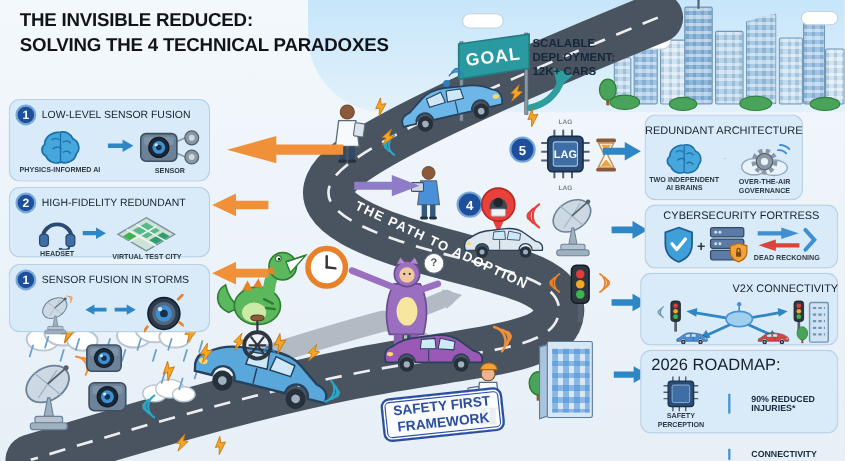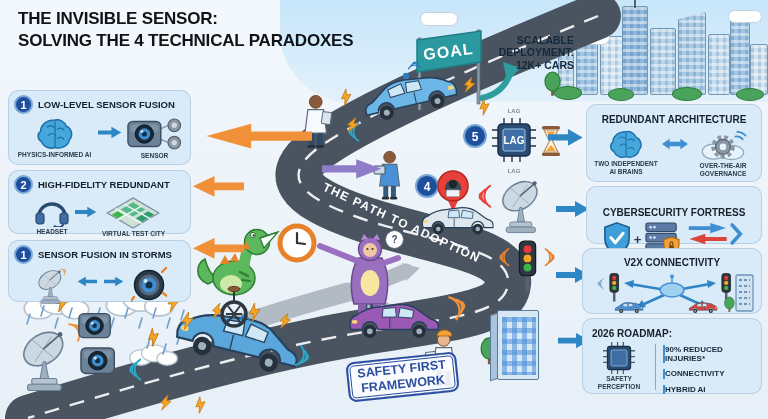--- a/index.html
+++ b/index.html
@@ -19,41 +19,41 @@
   
   .title{position:absolute;left:18px;top:8px;font-size:17px;font-weight:bold;color:#101418;
     line-height:1.28;letter-spacing:-.2px;z-index:4;}
   
   .panel{position:absolute;background:#d9eaf8;border-radius:10px;z-index:3;
     box-shadow:inset 0 0 0 1px rgba(122,160,196,.35);box-sizing:border-box;}
   .p-head{display:flex;align-items:center;gap:5px;padding:5px 6px 1px 6px;}
   .badge{width:19px;height:19px;min-width:19px;border-radius:50%;background:#1d4f9c;color:#fff;
     font-size:11px;font-weight:bold;display:flex;align-items:center;justify-content:center;
     border:2px solid #79a8d8;box-sizing:border-box;}
-  .p-title{font-size:9.5px;font-weight:bold;color:#15202b;}
+  .p-title{font-size:9.5px;font-weight:normal;color:#15202b;}
   .p-row{display:flex;align-items:flex-start;justify-content:center;gap:5px;padding:2px 4px 0 4px;}
   .icon-col{display:flex;flex-direction:column;align-items:center;}
   .cap{font-size:6.5px;font-weight:bold;color:#2d3a45;text-align:center;margin-top:1px;line-height:1.2;}
   .mini-arrow{margin-top:9px;}
   
   .goal-text{position:absolute;left:484px;top:34px;width:90px;font-size:10.5px;font-weight:bold;
-    color:#14283c;line-height:1.18;z-index:4;text-align:right;}
+    color:#14283c;line-height:1.18;z-index:4;}
   .stamp{position:absolute;left:347px;top:357px;transform:rotate(-6deg);border:2.5px solid #2b4ea0;
     border-radius:8px;padding:3px 9px;color:#2b4ea0;font-weight:bold;font-size:12.5px;line-height:1.18;
     text-align:center;background:rgba(250,252,255,.92);z-index:4;
     box-shadow:inset 0 0 0 1.5px #fafcff,inset 0 0 0 2.5px #2b4ea0;}
   .qbubble{position:absolute;left:385px;top:230px;width:17px;height:17px;border-radius:50%;
     background:#fff;border:1.5px solid #5a6b7d;color:#3d5166;font-weight:bold;font-size:10px;
     display:flex;align-items:center;justify-content:center;z-index:4;}
   .scene{position:absolute;left:0;top:0;z-index:2;}
   
   .rm-row{display:flex;align-items:flex-start;gap:5px;padding:1px 4px 0 8px;}
   .rm-bullets{display:flex;flex-direction:column;}
   .rm-b{font-size:8px;font-weight:bold;color:#14283c;border-left:2px solid #3f8fd1;
-    padding-left:0;margin:3px 0;width:86px;line-height:1.15;}
+    padding-left:19px;margin:16px 0;width:86px;line-height:1.15;}
   .rm-divider{width:1px;background:#8fa8bc;height:46px;margin:2px 2px 0 2px;}
   .plus-sign{font-size:13px;font-weight:bold;color:#2d3a45;margin-top:10px;}
   .bldg3d{position:absolute;z-index:3;}
 </style>
 </head>
 <body>
 
 <div class="stage">
 
   <svg width="0" height="0" style="position:absolute" aria-hidden="true">
@@ -148,21 +148,21 @@
     <div class="bush" style="left:4px;top:86px;width:26px;height:12px"></div>
     <div class="bush" style="left:58px;top:88px;width:24px;height:11px"></div>
     <div class="bush" style="left:122px;top:87px;width:28px;height:12px"></div>
     <div class="bush" style="left:186px;top:88px;width:26px;height:11px"></div>
   </div>
   <div class="cloudH" style="left:566px;top:30px;width:42px;height:13px"></div>
   <div class="cloudH" style="left:728px;top:10px;width:32px;height:11px"></div>
   <div class="cloudH" style="left:420px;top:12px;width:36px;height:12px"></div>
 
   <div class="title">
-    <div>THE INVISIBLE SENSOR:</div>
+    <div>THE INVISIBLE REDUCED:</div>
     <div>SOLVING THE 4 TECHNICAL PARADOXES</div>
   </div>
 
   <svg class="scene" width="768" height="419" viewBox="0 0 768 419">
 
     <g stroke-linecap="round" fill="none">
       <path d="M240,324 Q300,305 348,292" stroke="#b2bac4" stroke-width="19"></path>
       <path d="M348,292 Q378,283 406,271" stroke="#b2bac4" stroke-width="15"></path>
       <path d="M348,292 Q370,300 390,313" stroke="#b2bac4" stroke-width="15"></path>
       <polygon points="402,263 420,268 406,281" fill="#b2bac4" stroke="none"></polygon>
@@ -429,21 +429,21 @@
         <circle cx="18" cy="18" r="14.5" fill="#2b3b4e" stroke="#15202c" stroke-width="1.5"></circle>
         <circle cx="18" cy="18" r="10.5" fill="#55657a"></circle>
           <circle cx="18" cy="18" r="7.5" fill="#3f8fd1"></circle>
         <circle cx="18" cy="18" r="3.5" fill="#15304a"></circle>
           <circle cx="14.5" cy="14" r="2" fill="#cfe8f7"></circle>
         <path d="M31,5 L35,1 M32,26 L36,29 M3,30 L0,34" stroke="#e8822a" stroke-width="2.4" stroke-linecap="round"></path>
       </svg>
     </div>
   </div>
 
-  <div class="panel" style="left:586px;top:104px;width:176px;height:78px">
+  <div class="panel" style="left:586px;top:104px;width:144px;height:78px">
     <div style="text-align:center;padding-top:5px"><span class="p-title" style="font-size:10px">REDUNDANT ARCHITECTURE</span></div>
     <div class="p-row" style="gap:4px">
       <div class="icon-col">
         <svg width="38" height="30" viewBox="0 0 40 32">
             <use href="#sym-brain"></use>
           </svg>
         <span class="cap" style="width:64px">TWO INDEPENDENT AI BRAINS</span>
       </div>
       <svg width="26" height="14" viewBox="0 0 34 18" style="margin-top:8px">
         <polygon points="0,9 10,2 10,6 24,6 24,2 34,9 24,16 24,12 10,12 10,16" fill="#3f8fd1"></polygon>
@@ -456,21 +456,21 @@
           <circle cx="24" cy="19" r="8" fill="#8a97a5" stroke="#55616e" stroke-width="1.2"></circle>
           <circle cx="24" cy="19" r="3.5" fill="#e8f2fa"></circle>
           <path d="M37,8 a9,9 0 0 1 8,3 M39,3 a13,13 0 0 1 9,4" fill="none" stroke="#3f8fd1" stroke-width="1.8" stroke-linecap="round"></path>
         </svg>
         <span class="cap" style="width:62px">OVER-THE-AIR GOVERNANCE</span>
       </div>
     </div>
   </div>
 
   <div class="panel" style="left:586px;top:186px;width:176px;height:58px">
-    <div style="text-align:center;padding-top:16px"><span class="p-title" style="font-size:10px">CYBERSECURITY FORTRESS</span></div>
+    <div style="text-align:center;padding-top:0"><span class="p-title" style="font-size:10px">CYBERSECURITY FORTRESS</span></div>
     <div class="p-row" style="gap:3px">
       <svg width="28" height="33" viewBox="0 0 32 38">
         <path d="M16,1 L30,6 V18 C30,29 24,34 16,37 C8,34 2,29 2,18 V6 Z" fill="#3f9fd8" stroke="#1d5c8f" stroke-width="1.8"></path>
         <path d="M9,18 l5,6 9,-11" fill="none" stroke="#fff" stroke-width="3.5" stroke-linecap="round" stroke-linejoin="round"></path>
       </svg>
       <span class="plus-sign">+</span>
       <svg width="36" height="34" viewBox="0 0 38 36">
         <rect x="2" y="1" width="32" height="9" rx="2" fill="#5b7ba6" stroke="#2e4a66" stroke-width="1.2"></rect>
         <rect x="2" y="12" width="32" height="9" rx="2" fill="#5b7ba6" stroke="#2e4a66" stroke-width="1.2"></rect>
         <rect x="2" y="23" width="32" height="9" rx="2" fill="#5b7ba6" stroke="#2e4a66" stroke-width="1.2"></rect>
@@ -491,21 +491,21 @@
               <use href="#sym-arrow" transform="translate(44,25) rotate(180) scale(1.25,0.72)"></use>
             </g>
           <path d="M50,3 l9,10 -9,10" fill="none" stroke="#3f8fd1" stroke-width="4" stroke-linecap="round"></path>
         </svg>
         <span class="cap">DEAD RECKONING</span>
       </div>
     </div>
   </div>
 
   <div class="panel" style="left:582px;top:248px;width:180px;height:66px">
-    <div style="text-align:center;padding-top:4px"><span class="p-title" style="font-size:10px">V2X CONNECTIVITY</span></div>
+    <div style="text-align:right;padding-top:4px"><span class="p-title" style="font-size:10px">V2X CONNECTIVITY</span></div>
     <svg width="172" height="44" viewBox="0 0 172 44" style="display:block;margin:1px auto 0">
       <line x1="74" y1="18" x2="44" y2="13" stroke="#2f86c4" stroke-width="2.5"></line>
         <polygon points="38,12 48,9 47,17" fill="#2f86c4"></polygon>
       <line x1="96" y1="18" x2="124" y2="13" stroke="#2f86c4" stroke-width="2.5"></line>
         <polygon points="130,12 121,9 122,17" fill="#2f86c4"></polygon>
       <line x1="78" y1="24" x2="56" y2="34" stroke="#2f86c4" stroke-width="2.5"></line>
         <polygon points="50,37 56,29 60,36" fill="#2f86c4"></polygon>
       <line x1="94" y1="24" x2="116" y2="34" stroke="#2f86c4" stroke-width="2.5"></line>
         <polygon points="122,37 116,29 112,36" fill="#2f86c4"></polygon>
       <ellipse cx="86" cy="19" rx="12" ry="7" fill="#9fd0ee" stroke="#4a90d9" stroke-width="1.5"></ellipse>
@@ -519,21 +519,21 @@
         </g>
       <use href="#sym-car" transform="translate(28,30) scale(0.3)" style="--body:#4a90d9"></use>
       <use href="#sym-car" transform="translate(102,30) scale(0.3)" style="--body:#d9453a"></use>
       <rect x="150" y="4" width="17" height="36" rx="1.5" fill="#cfe3f2" stroke="#6f94b5" stroke-width="1.3"></rect>
       <path d="M153,9 h11 M153,15 h11 M153,21 h11 M153,27 h11 M153,33 h11" stroke="#6f94b5" stroke-width="2" stroke-dasharray="3 2"></path>
       <use href="#sym-tree" transform="translate(138,26) scale(0.6)"></use>
     </svg>
   </div>
 
   <div class="panel" style="left:582px;top:318px;width:180px;height:76px">
-    <div style="padding:5px 0 0 10px"><span class="p-title" style="font-size:10px">2026 ROADMAP:</span></div>
+    <div style="padding:5px 0 0 10px"><span class="p-title" style="font-size:15px">2026 ROADMAP:</span></div>
     <div class="rm-row">
       <div class="icon-col">
         <svg width="32" height="32" viewBox="0 0 44 44">
             <use href="#sym-chip"></use>
           </svg>
         <span class="cap" style="width:58px">SAFETY PERCEPTION</span>
       </div>
       <div class="rm-divider"></div>
       <div class="rm-bullets">
         <span class="rm-b">90% REDUCED INJURIES*</span>

